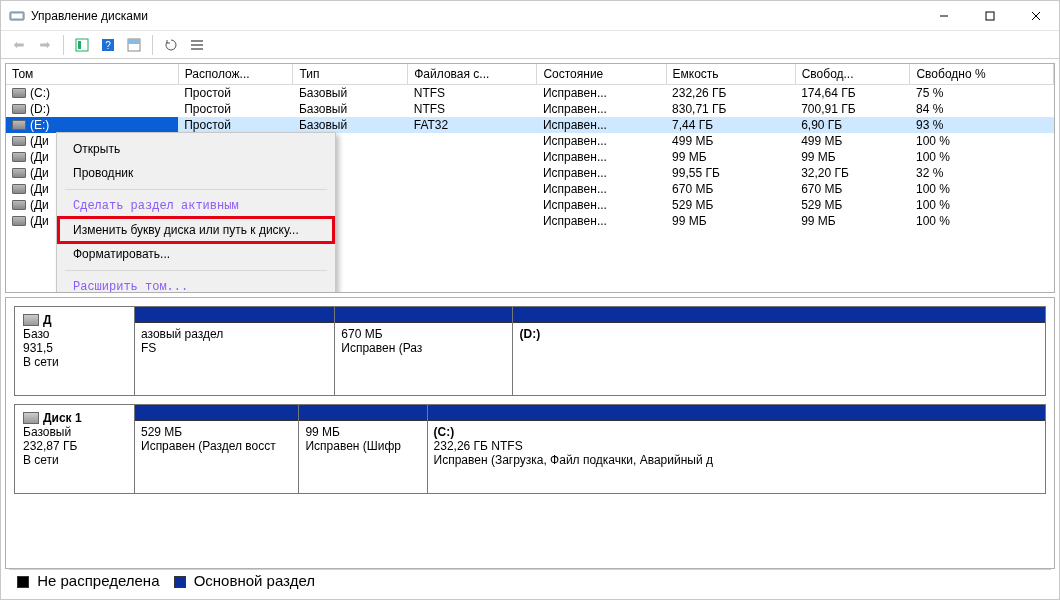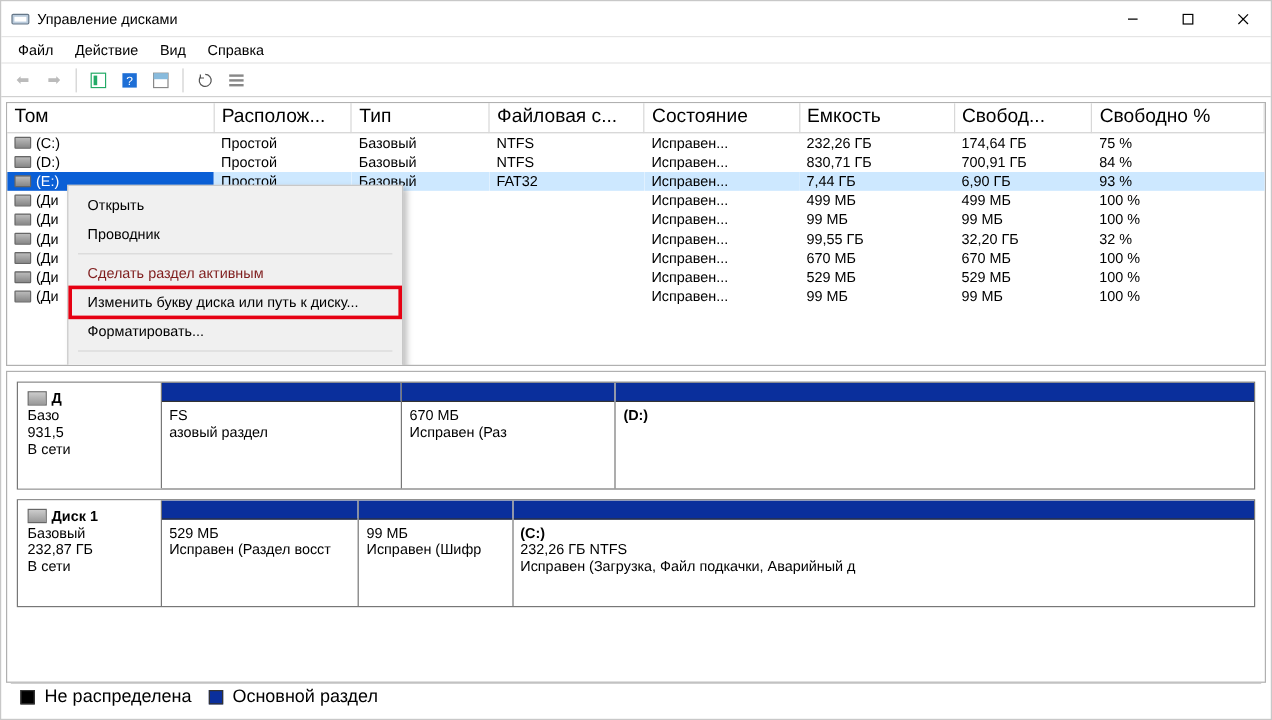--- a/index.html
+++ b/index.html
@@ -83,21 +83,21 @@
     background: #fff;
     overflow: hidden;
   }
   .top-pane { flex: 1.1; min-height: 180px; position: relative; }
   .bottom-pane { flex: 1.3; min-height: 200px; margin-top: 4px; overflow-y: auto; }
   
   table.volumes { width: 100%; border-collapse: collapse; table-layout: fixed; }
   table.volumes th {
     text-align: left;
     font-weight: normal;
-    font-size: 16px;
+    font-size: 12px;
     padding: 3px 6px;
     border-right: 1px solid #d8d8d8;
     border-bottom: 1px solid #d8d8d8;
     background: #fff;
     white-space: nowrap;
     overflow: hidden;
     text-overflow: ellipsis;
   }
   table.volumes td {
     padding: 1px 6px;
@@ -127,21 +127,21 @@
     border: 1px solid #c8c8c8;
     box-shadow: 3px 3px 5px rgba(0,0,0,.25);
     padding: 4px 2px;
     z-index: 10;
   }
   .cm-item {
     padding: 5px 14px;
     font-size: 12px;
     white-space: nowrap;
   }
-  .cm-item.disabled { color: #7f1d1d; }
+  .cm-item.disabled { color: #8b5cf6; font-family: Liberation Mono, monospace; }
   .cm-sep { height: 1px; background: #d8d8d8; margin: 4px 6px; }
   .cm-highlight {
     outline: 3px solid #e60012;
     outline-offset: -1px;
   }
   
   .disk-block {
     display: flex;
     border: 1px solid #777;
     margin: 8px;
@@ -229,26 +229,20 @@
       </div>
       <div class="win-btn close">
         <svg width="10" height="10">
             <line x1="1" y1="1" x2="9" y2="9" stroke="#000"></line>
             <line x1="9" y1="1" x2="1" y2="9" stroke="#000"></line>
           </svg>
       </div>
     </div>
   </div>
 
-  <div class="menubar">
-    <span>Файл</span>
-    <span>Действие</span>
-    <span>Вид</span>
-    <span>Справка</span>
-  </div>
 
   <div class="toolbar">
     <div class="tbtn disabled">⬅</div>
     <div class="tbtn disabled">➡</div>
     <div class="tool-sep"></div>
     <div class="tbtn">
       <svg width="14" height="14">
           <rect x="1" y="1" width="12" height="12" fill="none" stroke="#2a6"></rect>
           <rect x="3" y="3" width="3" height="8" fill="#2a6"></rect>
         </svg>
@@ -418,22 +412,22 @@
           <div class="disk-header">
             <div><span class="dicon"></span><span class="dname">Д</span></div>
             <div>Базо</div>
             <div>931,5</div>
             <div>В сети</div>
           </div>
           <div class="partitions">
             <div class="part" style="flex: 18 1 0%;">
               <div class="bar"></div>
               <div class="pbody">
+                <div>азовый раздел</div>
                 <div>FS</div>
-                <div>азовый раздел</div>
               </div>
             </div>
             <div class="part" style="flex: 16 1 0%;">
               <div class="bar"></div>
               <div class="pbody">
                 <div>670 МБ</div>
                 <div>Исправен (Раз</div>
               </div>
             </div>
             <div class="part" style="flex: 48 1 0%;">

